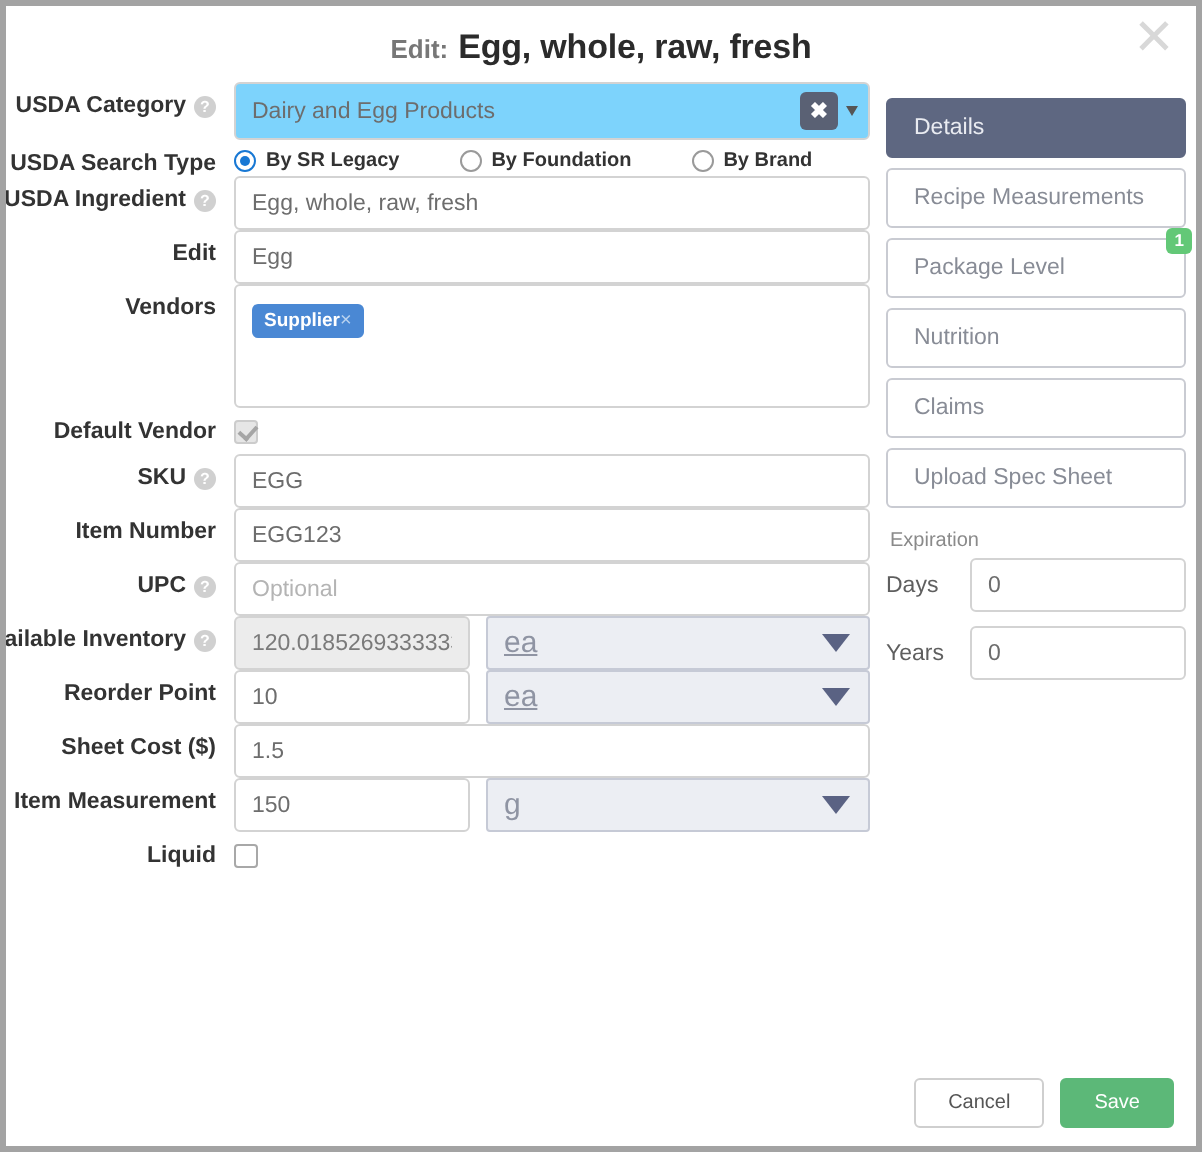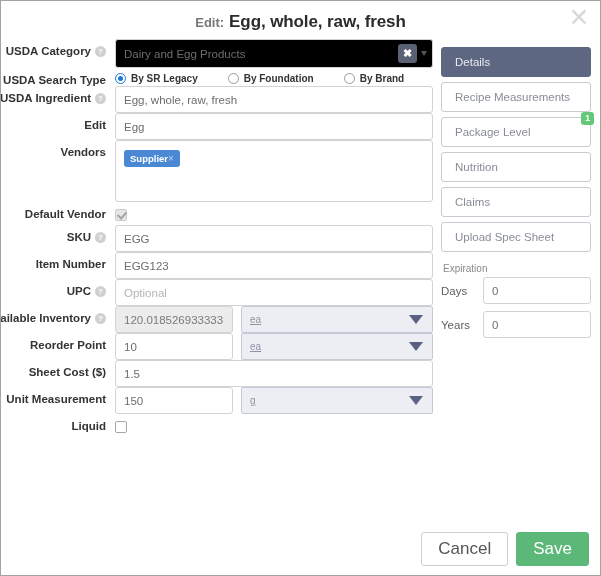--- a/index.html
+++ b/index.html
@@ -6,21 +6,21 @@
   html, body {
     margin: 0; padding: 0;
     background: #ffffff;
     font-family: "Liberation Sans", sans-serif;
   }
   #modal {
     position: relative;
     width: 601px;
     height: 576px;
     background: #ffffff;
-    border: 1px solid #a3a3a3;
+    border: 3px solid #a3a3a3;
     overflow: hidden;
   }
 
   
   .modal-header {
     position: relative;
     height: 38px;
     display: flex;
     align-items: center;
     justify-content: center;
@@ -122,41 +122,41 @@
   
   .sel {
     position: relative;
     height: 27px;
     border: 1px solid #c6cad6;
     border-radius: 2px;
     background: #eceef3;
     display: flex;
     align-items: center;
     padding: 0 8px;
-    font-size: 10px;
+    font-size: 15px;
     color: #8f94a3;
     cursor: pointer;
     text-decoration: underline;
   }
   .sel .caret {
     position: absolute;
     right: 9px;
     width: 0; height: 0;
     border-left: 7px solid transparent;
     border-right: 7px solid transparent;
     border-top: 9px solid #5a6283;
   }
 
   
   .combo {
     position: relative;
     height: 29px;
     border: 1px solid #d3d3d3;
     border-radius: 3px;
-    background: #000000;
+    background: #7dd3fc;
     display: flex;
     align-items: center;
     padding: 0 42px 0 8px;
     font-size: 11.5px;
     color: #6d6d6d;
   }
   .combo-clear {
     position: absolute;
     right: 15px;
     width: 19px; height: 19px;
@@ -327,21 +327,21 @@
   
   .footer {
     position: absolute;
     bottom: 9px;
     right: 11px;
     display: flex;
     gap: 8px;
   }
   .btn {
     border-radius: 3px;
-    font-size: 17px;
+    font-size: 10px;
     padding: 6px 16px;
     cursor: pointer;
     border: 1px solid transparent;
     font-family: "Liberation Sans", sans-serif;
   }
   .btn-cancel {
     background: #ffffff;
     border-color: #cfcfcf;
     color: #555555;
   }
@@ -512,21 +512,21 @@
         <div class="lbl">
           <span>Sheet Cost ($)</span>
         </div>
         <div class="ctl">
           <input class="txt" value="1.5" style="">
         </div>
       </div>
 
       <div class="row">
         <div class="lbl">
-          <span>Unit Measurement</span>
+          <span>Item Measurement</span>
         </div>
         <div class="ctl pair">
           <div class="a">
             <input class="txt" value="150" style="">
           </div>
           <div class="b">
             <div class="sel">
               <span>g</span>
               <span class="caret"></span>
             </div>

